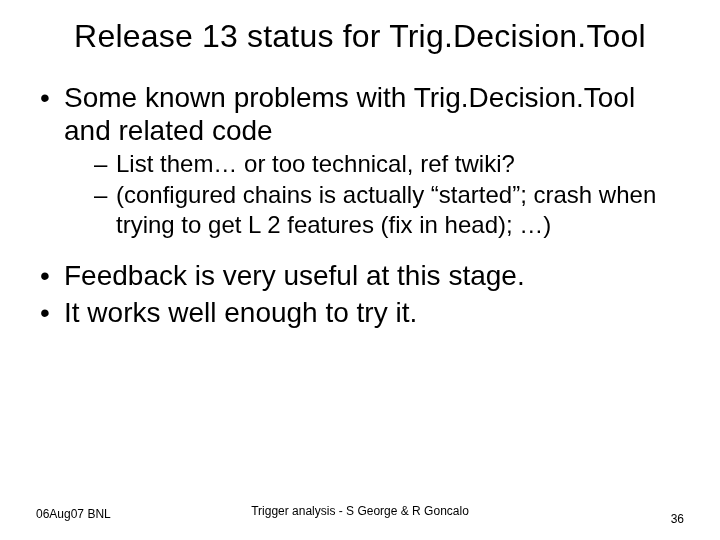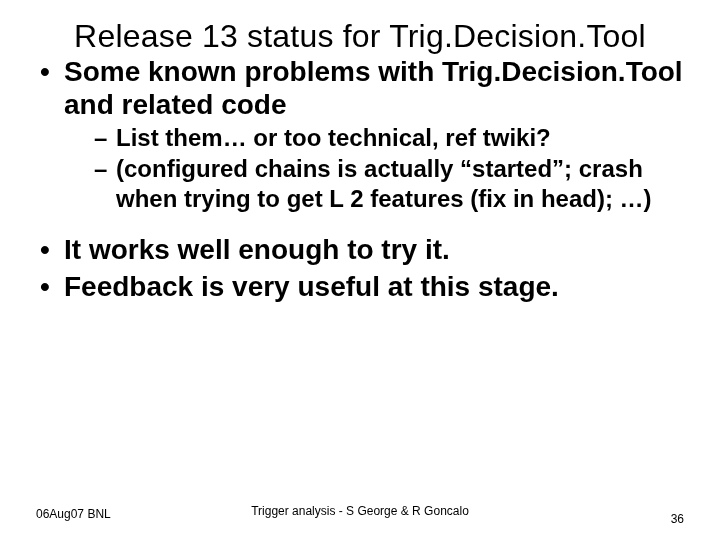--- a/index.html
+++ b/index.html
@@ -13,33 +13,33 @@
   .slide {
     width: 720px;
     height: 540px;
     position: relative;
     padding: 18px 36px 0 36px;
   }
   .title {
     font-size: 32px;
     font-weight: 400;
     text-align: center;
+    margin-bottom: 26px;
     letter-spacing: 0.2px;
   }
   ul.lvl1 {
     list-style: none;
     padding-left: 0;
   }
   ul.lvl1 > li {
     position: relative;
     padding-left: 28px;
     font-size: 28px;
     line-height: 1.18;
     margin-bottom: 4px;
-    font-weight: bold;
   }
   ul.lvl1 > li::before {
     content: "•";
     position: absolute;
     left: 4px;
     top: 0;
     font-size: 28px;
   }
   ul.lvl2 {
     list-style: none;
@@ -85,24 +85,24 @@
       <ul class="lvl2">
         <li>
           <span>List them… or too technical, ref twiki?</span>
         </li>
         <li>
           <span>(configured chains is actually “started”; crash when trying to get L 2 features (fix in head); …)</span>
         </li>
       </ul>
     </li>
     <li>
-      <span>It works well enough to try it.</span>
+      <span>Feedback is very useful at this stage.</span>
     </li>
     <li>
-      <span>Feedback is very useful at this stage.</span>
+      <span>It works well enough to try it.</span>
     </li>
   </ul>
 
   <div class="footer">
     <span class="left">06Aug07 BNL</span>
     <span class="center">Trigger analysis - S George &amp; R Goncalo</span>
     <span class="right">36</span>
   </div>
 </div>
 

